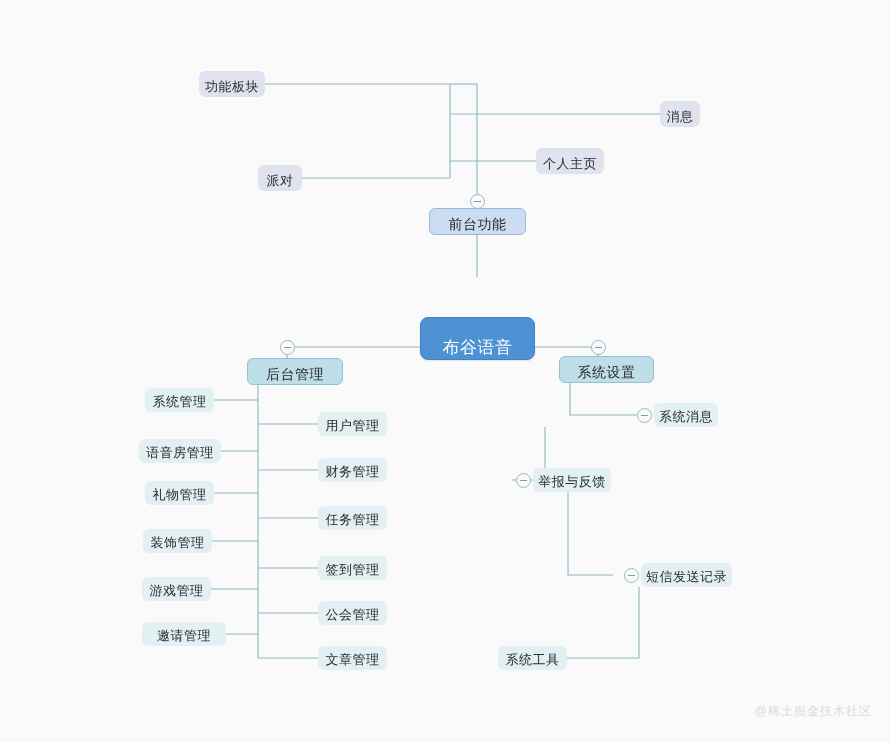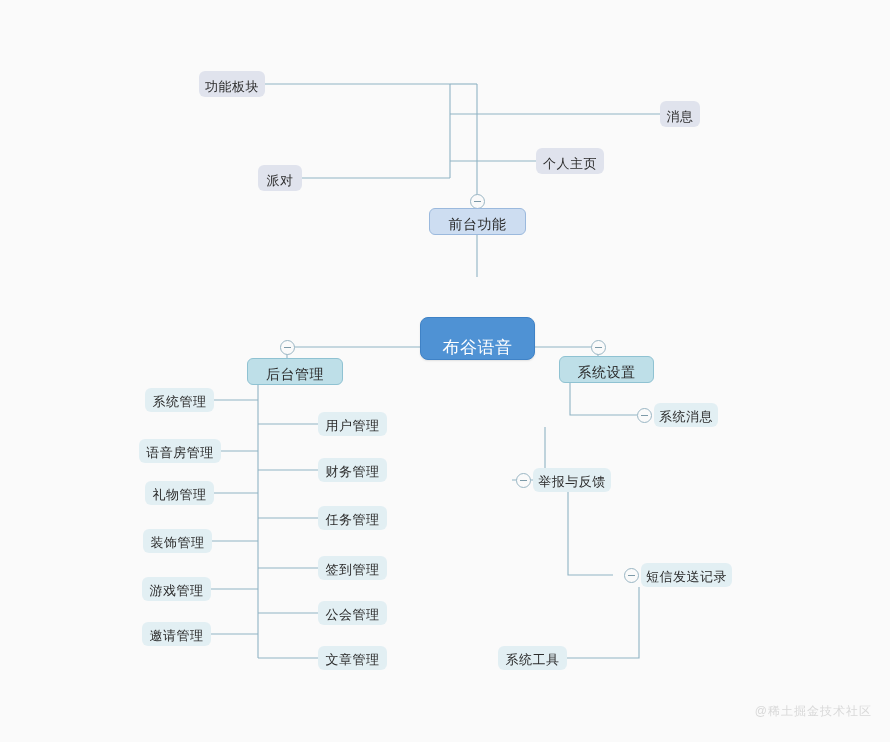--- a/index.html
+++ b/index.html
@@ -193,21 +193,21 @@
   </div>
   <div class="node leaf-cyan" style="left:145px; top:481px; width:69px; height:24px;">
     <span>礼物管理</span>
   </div>
   <div class="node leaf-cyan" style="left:143px; top:529px; width:69px; height:24px;">
     <span>装饰管理</span>
   </div>
   <div class="node leaf-cyan" style="left:142px; top:577px; width:69px; height:24px;">
     <span>游戏管理</span>
   </div>
-  <div class="node leaf-cyan" style="left:142px; top:622px; width:69px; height:24px;">
+  <div class="node leaf-cyan" style="left:142px; top:622px; width:84px; height:24px;">
     <span>邀请管理</span>
   </div>
 
   <div class="node leaf-cyan" style="left:318px; top:412px; width:69px; height:24px;">
     <span>用户管理</span>
   </div>
   <div class="node leaf-cyan" style="left:318px; top:458px; width:69px; height:24px;">
     <span>财务管理</span>
   </div>
   <div class="node leaf-cyan" style="left:318px; top:506px; width:69px; height:24px;">

